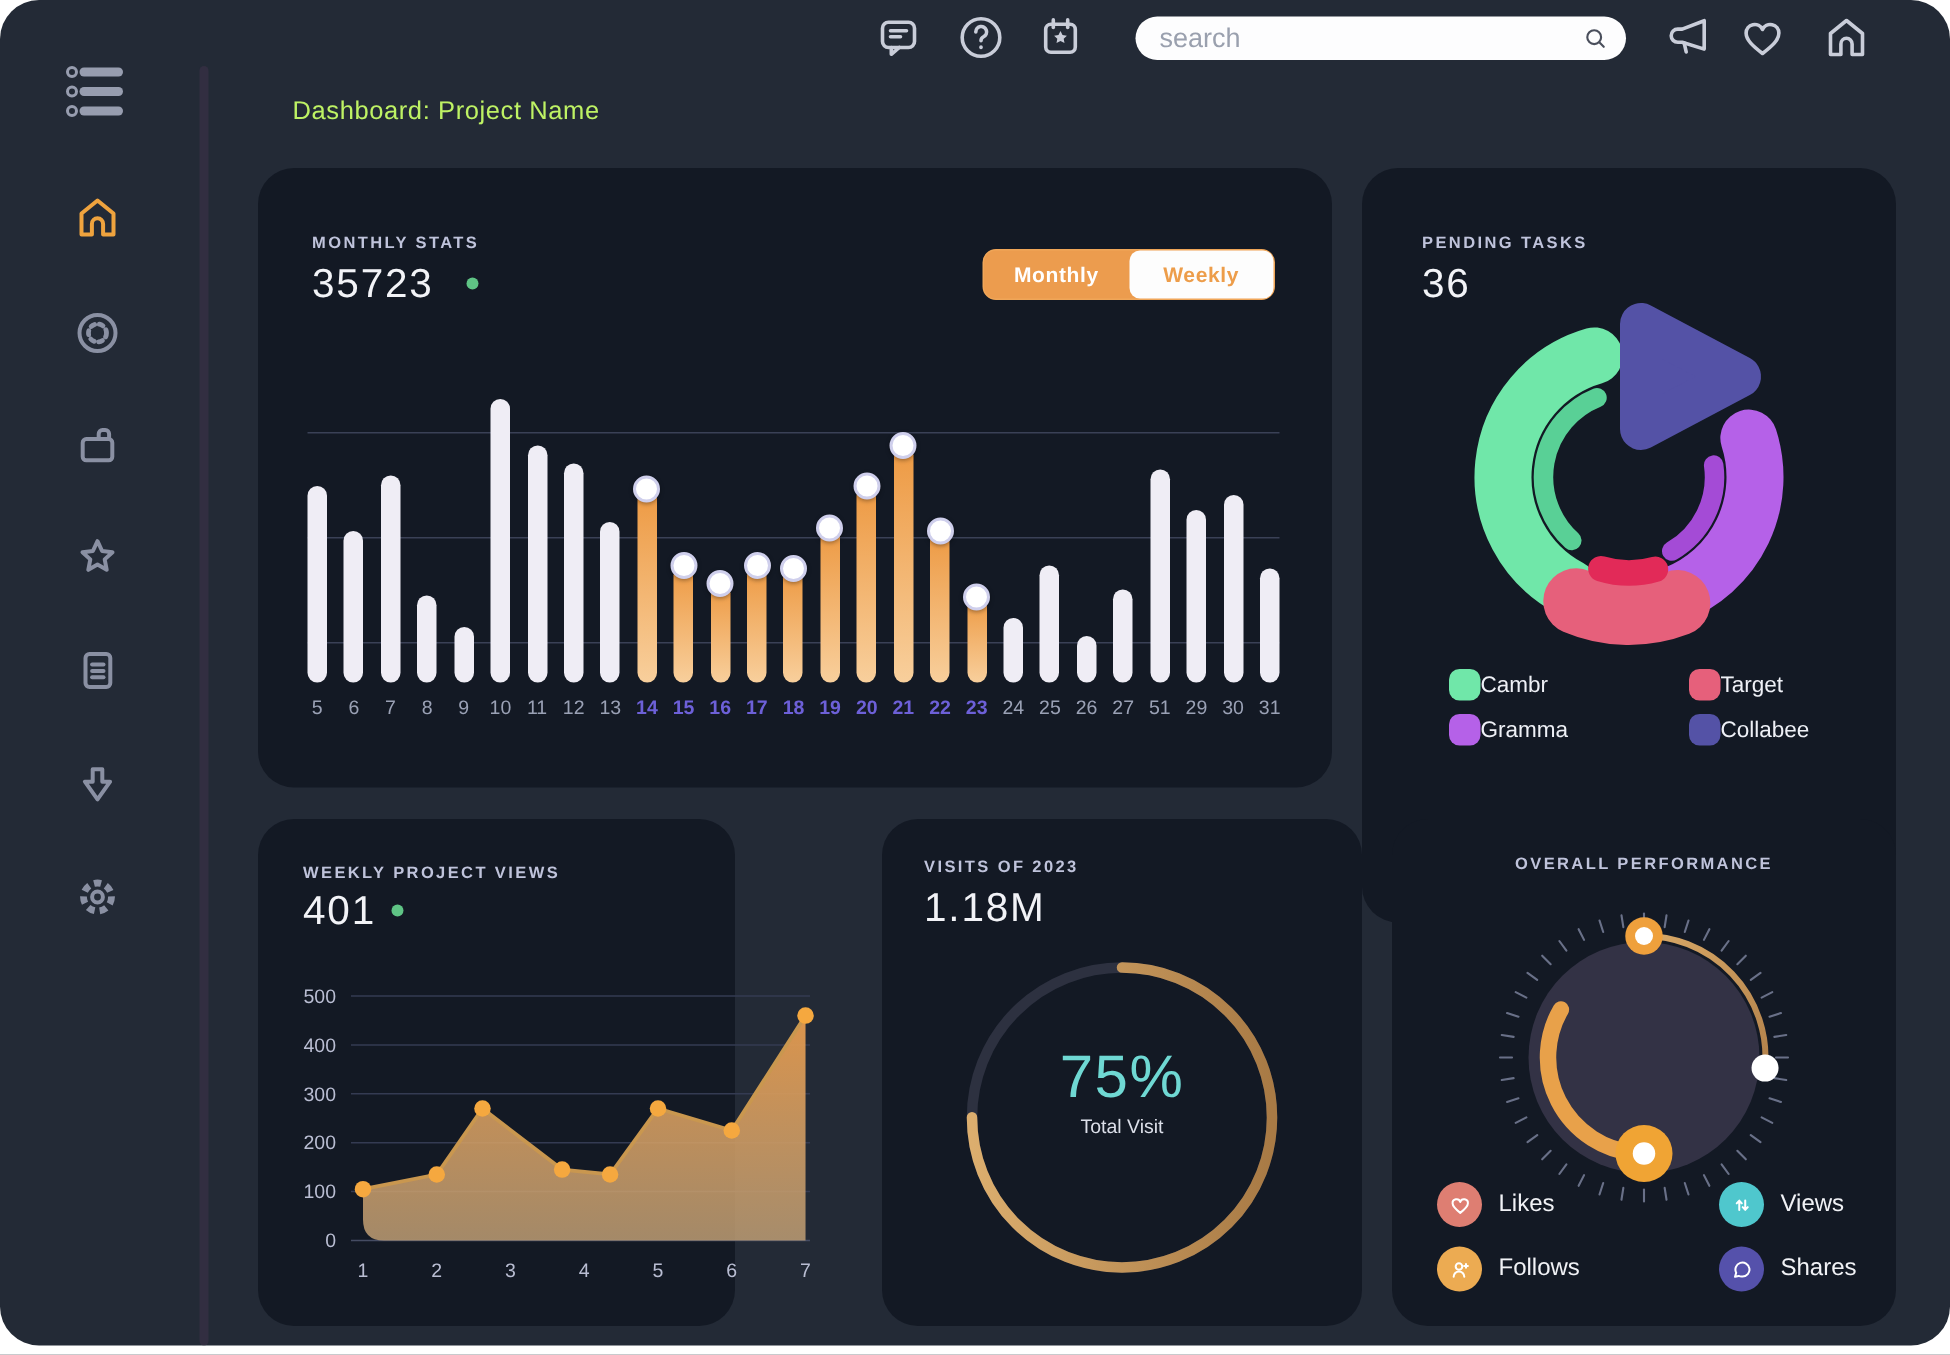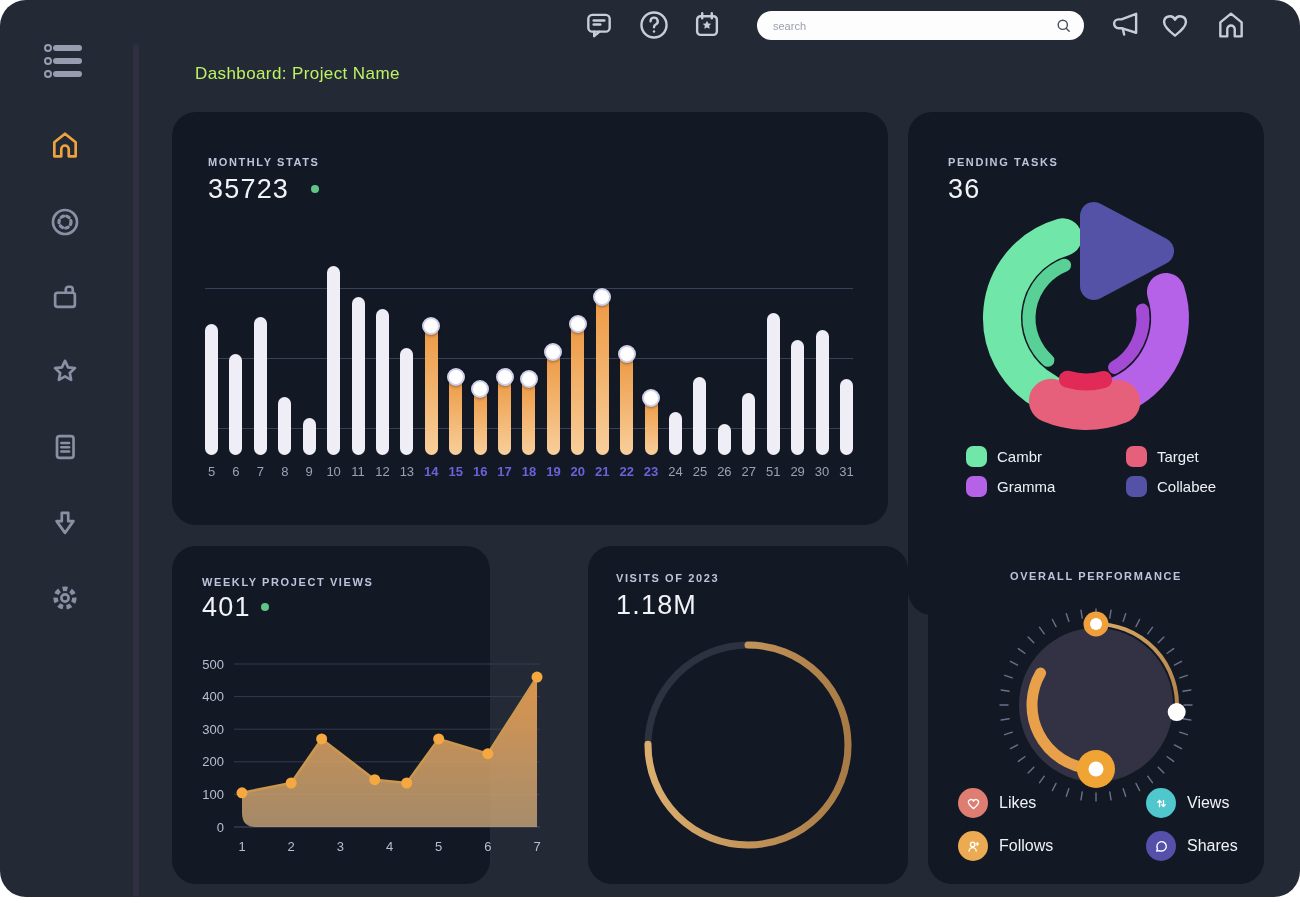--- a/index.html
+++ b/index.html
@@ -7,21 +7,21 @@
   .app{position:absolute;left:0;top:0;width:1300px;height:897px;background:#232a36;
     border-radius:26px;overflow:hidden;}
   .divider{position:absolute;left:133px;top:44px;width:6px;height:853px;background:#322e41;border-radius:3px;}
 
   
   .tb-icon{position:absolute;top:9px;width:32px;height:32px;color:#c9cdd9;cursor:pointer;}
   .tb-icon svg{width:100%;height:100%;}
   .searchbox{position:absolute;left:757px;top:11px;width:327px;height:29px;background:#fdfdfe;
     border-radius:15px;display:flex;align-items:center;}
   .searchbox input{flex:1;border:none;outline:none;background:transparent;padding:0 10px 0 16px;
-    font-size:11px;color:#3a3f4c;font-family:"Liberation Sans",sans-serif;}
+    font-size:18px;color:#3a3f4c;font-family:"Liberation Sans",sans-serif;}
   .searchbox input::placeholder{color:#9aa0ae;}
   .search-glyph{width:17px;height:17px;margin-right:12px;color:#4a4f5c;}
 
   
   .sb-icon{position:absolute;left:49px;width:32px;height:32px;color:#8a90a3;cursor:pointer;}
   .sb-icon svg{width:100%;height:100%;}
   .sb-active{color:#efa33e;}
   .sb-list{position:absolute;left:43px;top:41px;width:46px;height:40px;color:#979daf;cursor:pointer;}
 
   .page-title{position:absolute;left:195px;top:64px;font-size:17px;font-weight:400;
@@ -54,21 +54,21 @@
   .bar{width:13px;border-radius:7px;background:#efedf5;position:relative;}
   .bar-hl{background:linear-gradient(180deg,#ed9942,#f8cf9c);}
   .bar-marker{position:absolute;top:-9px;left:50%;transform:translateX(-50%);width:14px;height:14px;
     background:#ffffff;border:2px solid #cfcfec;border-radius:50%;box-shadow:0 1px 3px rgba(0,0,0,.35);}
   .bar-labels{position:absolute;left:33px;top:352px;width:648px;display:flex;justify-content:space-between;}
   .bar-label{width:13px;display:flex;justify-content:center;font-size:13px;color:#9aa1b5;white-space:nowrap;}
   .lab-hl{color:#6d60d8;font-weight:700;}
 
   
   .pt-legend{position:absolute;left:58px;top:334px;display:grid;grid-template-columns:160px auto;row-gap:9px;}
-  .legend-item{display:flex;align-items:center;gap:10px;font-size:15px;color:#eef0f6;}
+  .legend-item{display:flex;align-items:center;gap:0;font-size:15px;color:#eef0f6;}
   .swatch{width:21px;height:21px;border-radius:7px;}
 
   
   .ring-center{position:absolute;left:60px;top:150px;width:200px;text-align:center;}
   .ring-pct{font-size:40px;font-weight:500;letter-spacing:1px;color:#6fd8d3;}
   .ring-sub{font-size:13px;color:#dcdfe9;margin-top:2px;}
 
   
   .card-perf .card-title{left:0;right:0;text-align:center;top:24px;}
   .gauge-center{position:absolute;left:68px;top:118px;width:200px;text-align:center;}
@@ -187,20 +187,24 @@
       <path d="M4 10 L12 3.5 L20 10 V20.5 H14.8 V15.2 a2.8 2.8 0 0 0 -5.6 0 V20.5 H4 Z"></path>
       </svg>
   </div>
 
   <div class="page-title">Dashboard: Project Name</div>
 
   <section class="card card-monthly">
     <div class="card-title" style="left:36px;top:44px">MONTHLY STATS</div>
     <div class="card-value" style="left:36px;top:62px">
       <span>35723</span><span class="dot" style="margin-left:22px"></span>
+    </div>
+    <div class="toggle">
+      <div class="toggle-opt toggle-monthly">Monthly</div>
+      <div class="toggle-opt toggle-weekly">Weekly</div>
     </div>
     <div class="bar-chart" id="monthly-bar-plot">
         <div class="gridline" style="top: 14.4%;"></div>
         <div class="gridline" style="top: 50.3%;"></div>
         <div class="gridline" style="top: 86.2%;"></div>
         <div class="bars">
           <div class="bar" style="height: 130.65px;"></div>
           <div class="bar" style="height: 101.4px;"></div>
           <div class="bar" style="height: 138.45px;"></div>
           <div class="bar" style="height: 58.5px;"></div>
@@ -362,20 +366,24 @@
     <svg class="chart-svg" id="ring-svg" width="320" height="338">
         <defs>
           <linearGradient id="goldg" x1="0" y1="0" x2="0" y2="1">
             <stop offset="0%" stop-color="#dcae6e"></stop>
             <stop offset="100%" stop-color="#a87a45"></stop>
           </linearGradient>
         </defs>
         <circle cx="160" cy="199" r="100" stroke="#2d3140" stroke-width="7" fill="none"></circle>
         <circle cx="160" cy="199" r="100" stroke="url(#goldg)" stroke-width="7" fill="none" stroke-linecap="round" stroke-dasharray="471.23889803846896 628.3185307179587" transform="rotate(-90 160 199)"></circle>
       </svg>
+    <div class="ring-center">
+      <div class="ring-pct">75%</div>
+      <div class="ring-sub">Total Visit</div>
+    </div>
   </section>
 
   <section class="card card-perf">
     <div class="card-title">OVERALL PERFORMANCE</div>
     <svg class="chart-svg" id="gauge-svg" width="336" height="338">
         <defs>
           <linearGradient id="gaugeg" x1="0" y1="0" x2="1" y2="1">
             <stop offset="0%" stop-color="#d9a967"></stop>
             <stop offset="100%" stop-color="#b3824b"></stop>
           </linearGradient>

